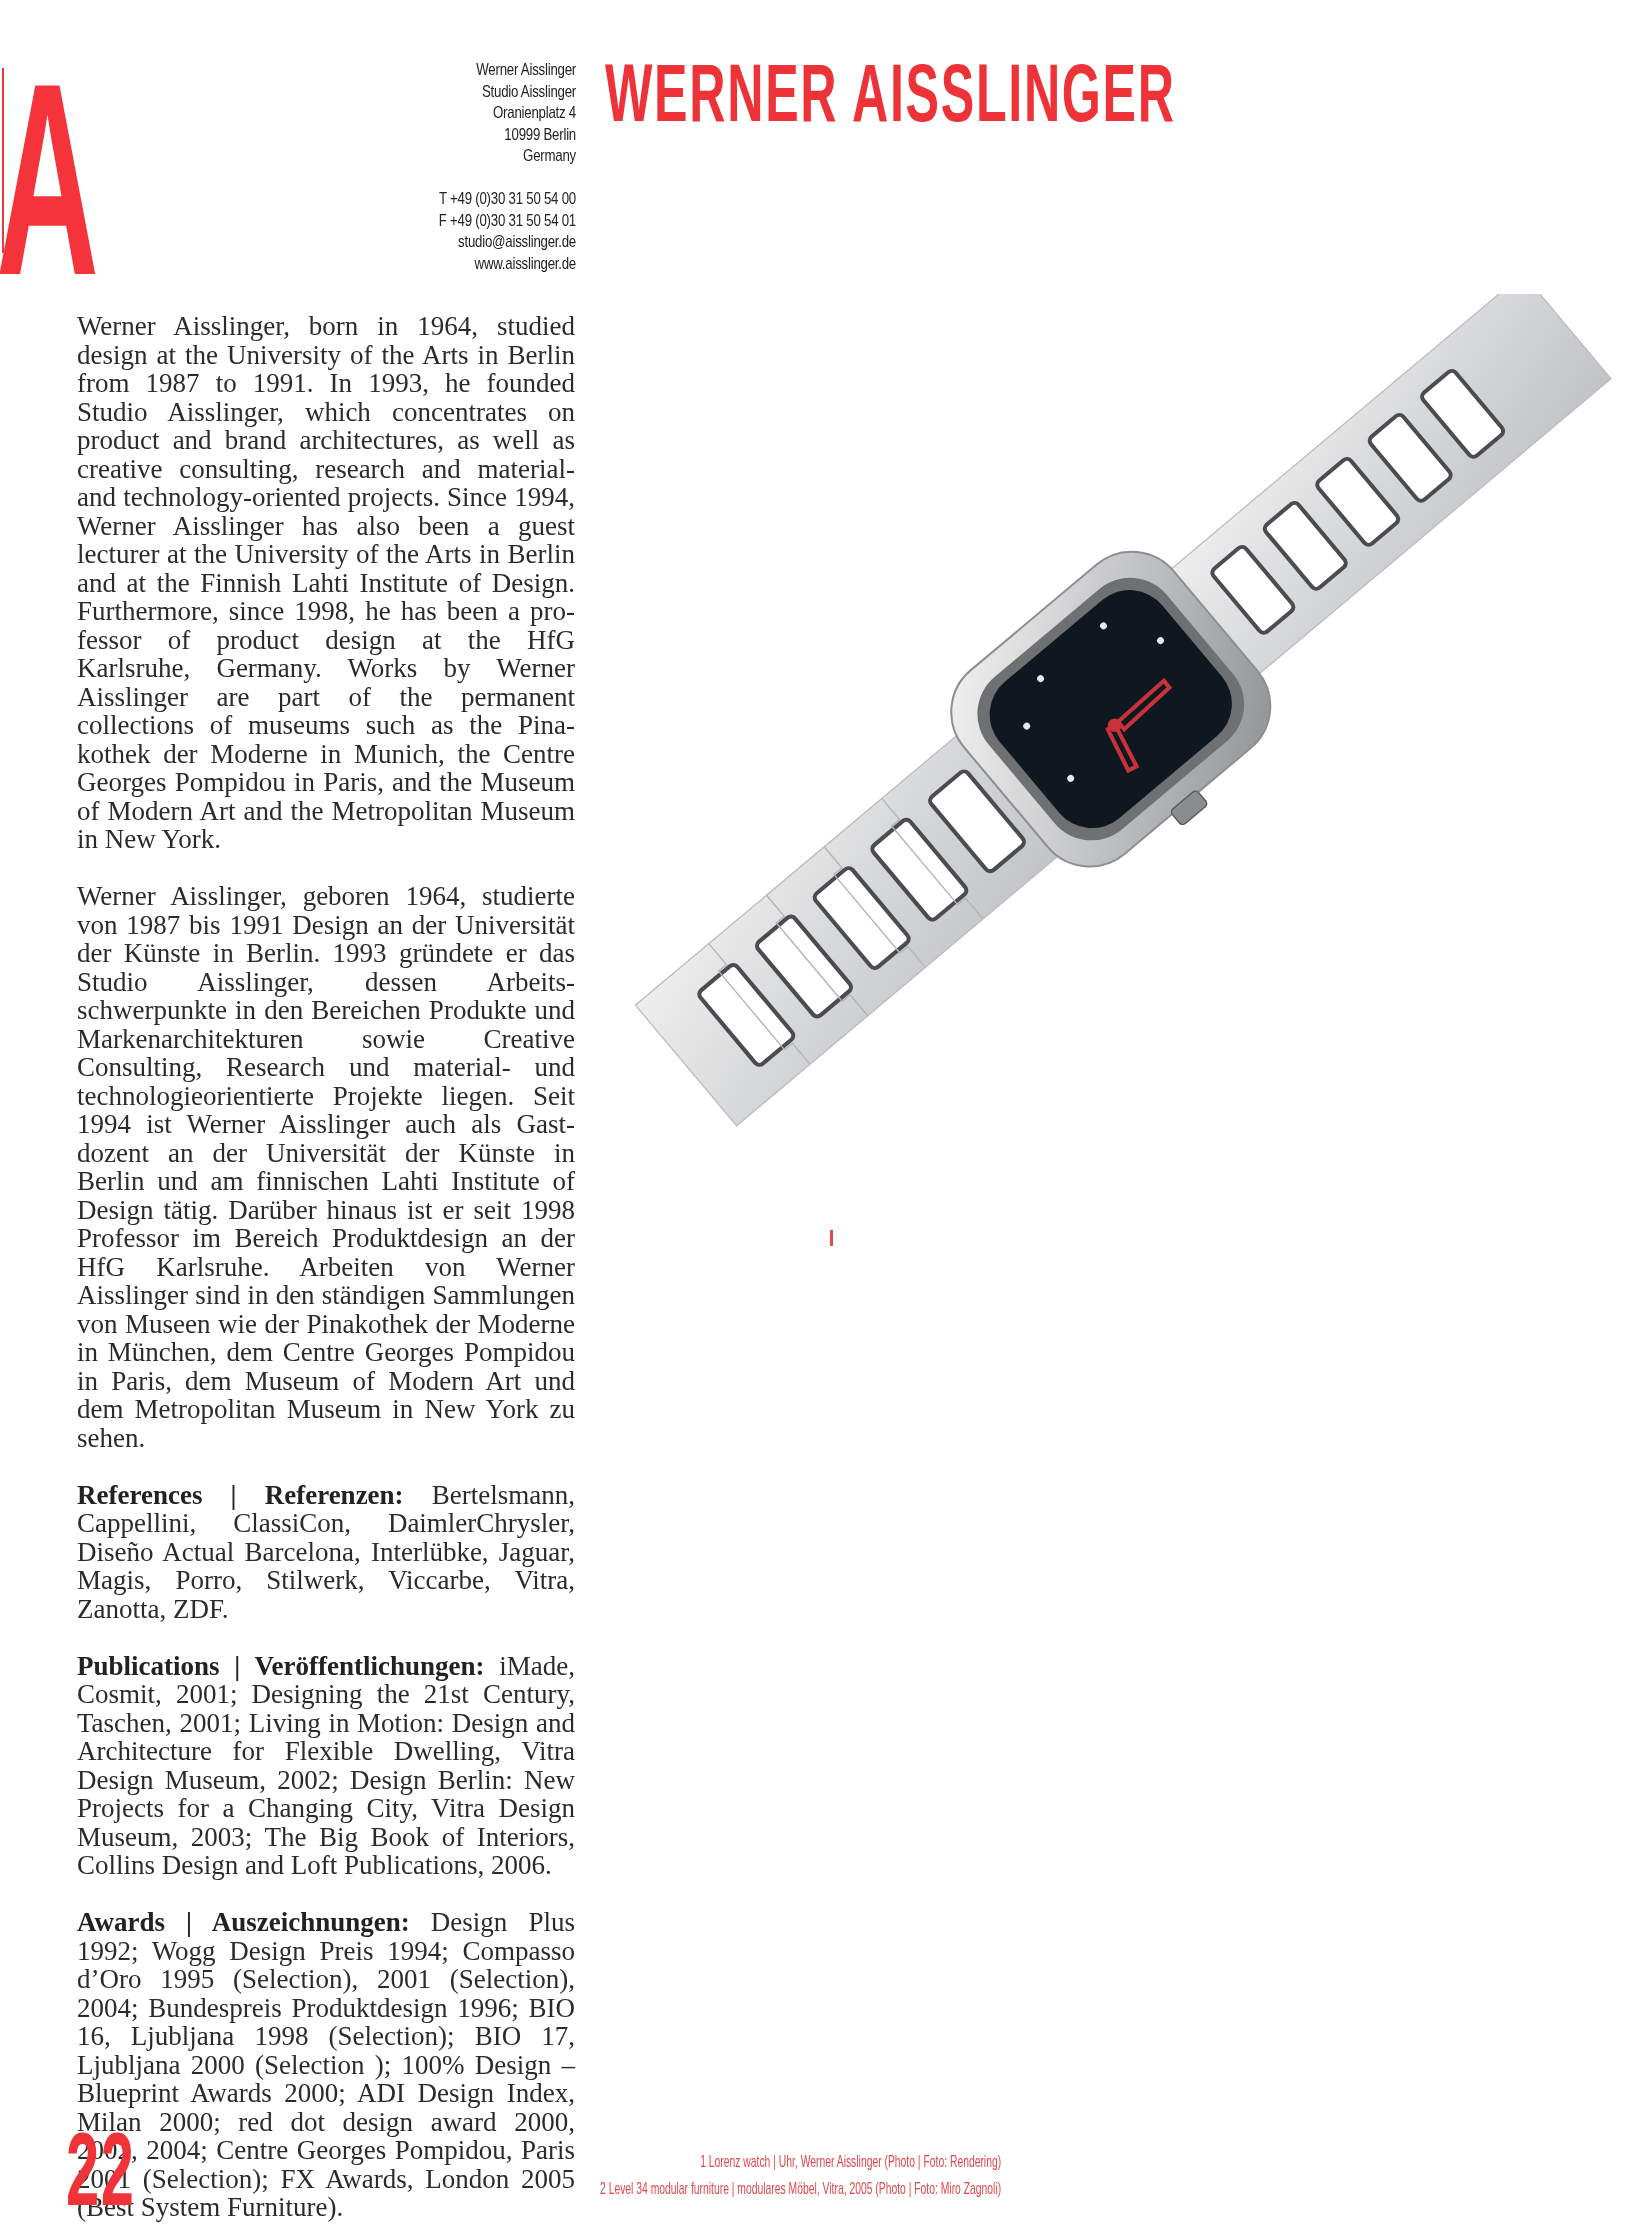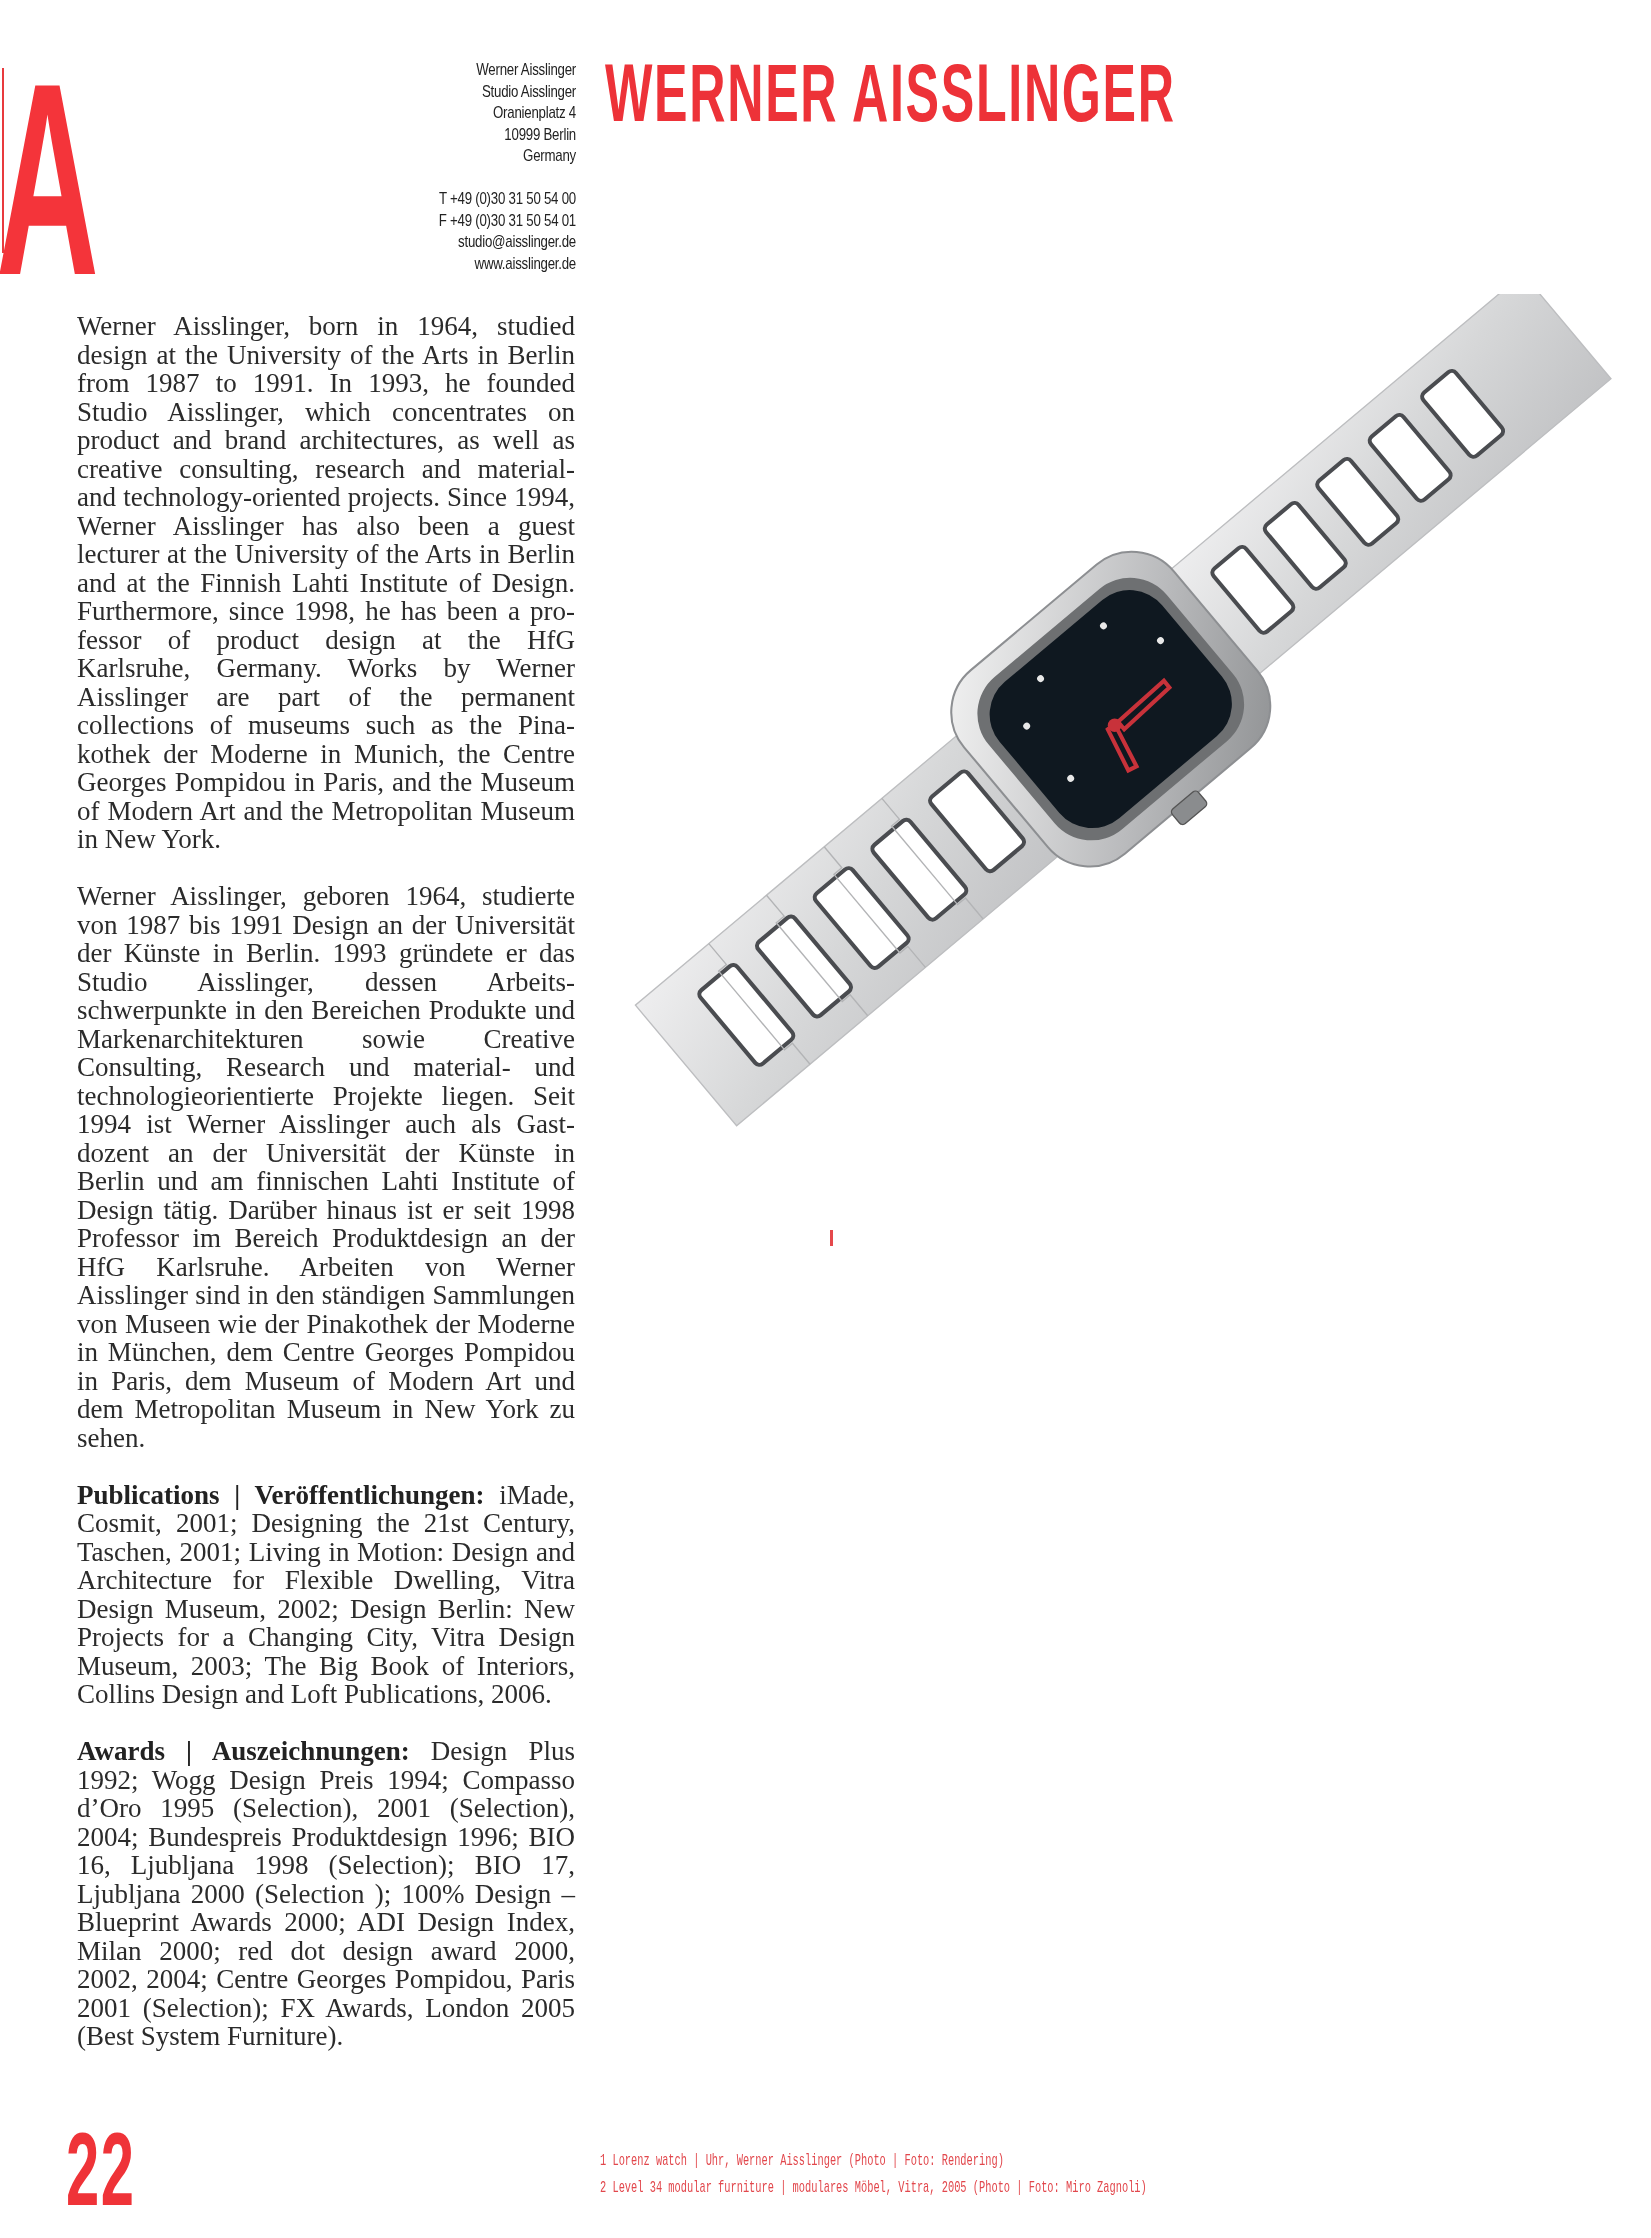--- a/index.html
+++ b/index.html
@@ -32,21 +32,21 @@
   .body-col p { margin: 0 0 28.5px 0; }
   .body-col b { font-weight: 700; color: #222; }
   .watch-wrap { position: absolute; left: 616px; top: 294px; width: 1000px; height: 972px; }
   .marker-one { position: absolute; left: 830px; top: 1230px; width: 2.7px; height: 16.4px; background: #e5484b; }
   .page-num {
     position: absolute; left: 66px; top: 2118px;
     font-family: "Liberation Sans", sans-serif; font-weight: 700;
     font-size: 103px; line-height: 1; color: #ef3338;
     transform: scaleX(0.58); transform-origin: left top; letter-spacing: 2.7px;
   }
-  .captions { position: absolute; left: 600px; top: 2148px; font-family: Liberation Mono, monospace; color: #e2474c; font-size: 15.7px; line-height: 27px; }
+  .captions { position: absolute; left: 600px; top: 2148px; font-family: Liberation Sans, sans-serif; color: #e2474c; font-size: 15.7px; line-height: 27px; text-align: right; }
   .captions .cap { display: block; white-space: nowrap; transform: scaleX(0.66); transform-origin: left center; }
 </style>
 </head>
 <body>
 
 <div class="big-a-rule"></div>
 <div class="big-a">A</div>
 
 <div class="address">
   <span class="line">Werner Aisslinger</span>
@@ -59,20 +59,21 @@
   <span class="line">F +49 (0)30 31 50 54 01</span>
   <span class="line">studio@aisslinger.de</span>
   <span class="line">www.aisslinger.de</span>
 </div>
 
 <div class="title">WERNER AISSLINGER</div>
 
 <div class="body-col">
   <p>Werner Aisslinger, born in 1964, studied design at the University of the Arts in Berlin from 1987 to 1991. In 1993, he founded Studio Aisslinger, which concen­trates on product and brand architectures, as well as creative consulting, research and material- and tech­nology-oriented projects. Since 1994, Werner Aisslinger has also been a guest lecturer at the University of the Arts in Berlin and at the Finnish Lahti Institute of Design. Furthermore, since 1998, he has been a pro­fessor of product design at the HfG Karlsruhe, Ger­many. Works by Werner Aisslinger are part of the permanent collections of museums such as the Pina­kothek der Moderne in Munich, the Centre Georges Pompidou in Paris, and the Museum of Modern Art and the Metropolitan Museum in New York.</p>
   <p>Werner Aisslinger, geboren 1964, studierte von 1987 bis 1991 Design an der Universität der Künste in Berlin. 1993 gründete er das Studio Aisslinger, dessen Arbeits­schwerpunkte in den Bereichen Produkte und Marken­architekturen sowie Creative Consulting, Research und material- und technologieorientierte Projekte liegen. Seit 1994 ist Werner Aisslinger auch als Gast­dozent an der Universität der Künste in Berlin und am finnischen Lahti Institute of Design tätig. Darüber hinaus ist er seit 1998 Professor im Bereich Produkt­design an der HfG Karlsruhe. Arbeiten von Werner Aisslinger sind in den ständigen Sammlungen von Museen wie der Pinakothek der Moderne in München, dem Centre Georges Pompidou in Paris, dem Museum of Modern Art und dem Metropolitan Museum in New York zu sehen.</p>
+  <p><b>References | Referenzen:</b> <span>Bertelsmann, Cappellini, ClassiCon, DaimlerChrysler, Diseño Actual Barcelona, Interlübke, Jaguar, Magis, Porro, Stilwerk, Viccarbe, Vitra, Zanotta, ZDF.</span></p>
   <p><b>Publications | Veröffentlichungen:</b> <span>iMade, Cosmit, 2001; Designing the 21st Century, Taschen, 2001; Living in Motion: Design and Architecture for Flexible Dwelling, Vitra Design Museum, 2002; Design Ber­lin: New Projects for a Changing City, Vitra Design Museum, 2003; The Big Book of Interiors, Collins Design and Loft Publications, 2006.</span></p>
   <p><b>Awards | Auszeichnungen:</b> <span>Design Plus 1992; Wogg Design Preis 1994; Compasso d’Oro 1995 (Selection), 2001 (Selection), 2004; Bundespreis Produktdesign 1996; BIO 16, Ljubljana 1998 (Selection); BIO 17, Ljubljana 2000 (Selection ); 100% Design – Blueprint Awards 2000; ADI Design Index, Milan 2000; red dot design award 2000, 2002, 2004; Centre Georges Pompidou, Paris 2001 (Selection); FX Awards, London 2005 (Best System Furniture).</span></p>
 </div>
 
 <div class="watch-wrap">
   <svg width="1000" height="972" viewBox="0 0 1460 1420" xmlns="http://www.w3.org/2000/svg">
     <defs>
       <linearGradient id="steel" x1="0" y1="0" x2="1" y2="1">
         <stop offset="0" stop-color="#eeeeef"></stop>
         <stop offset="0.5" stop-color="#d6d7d8"></stop>

